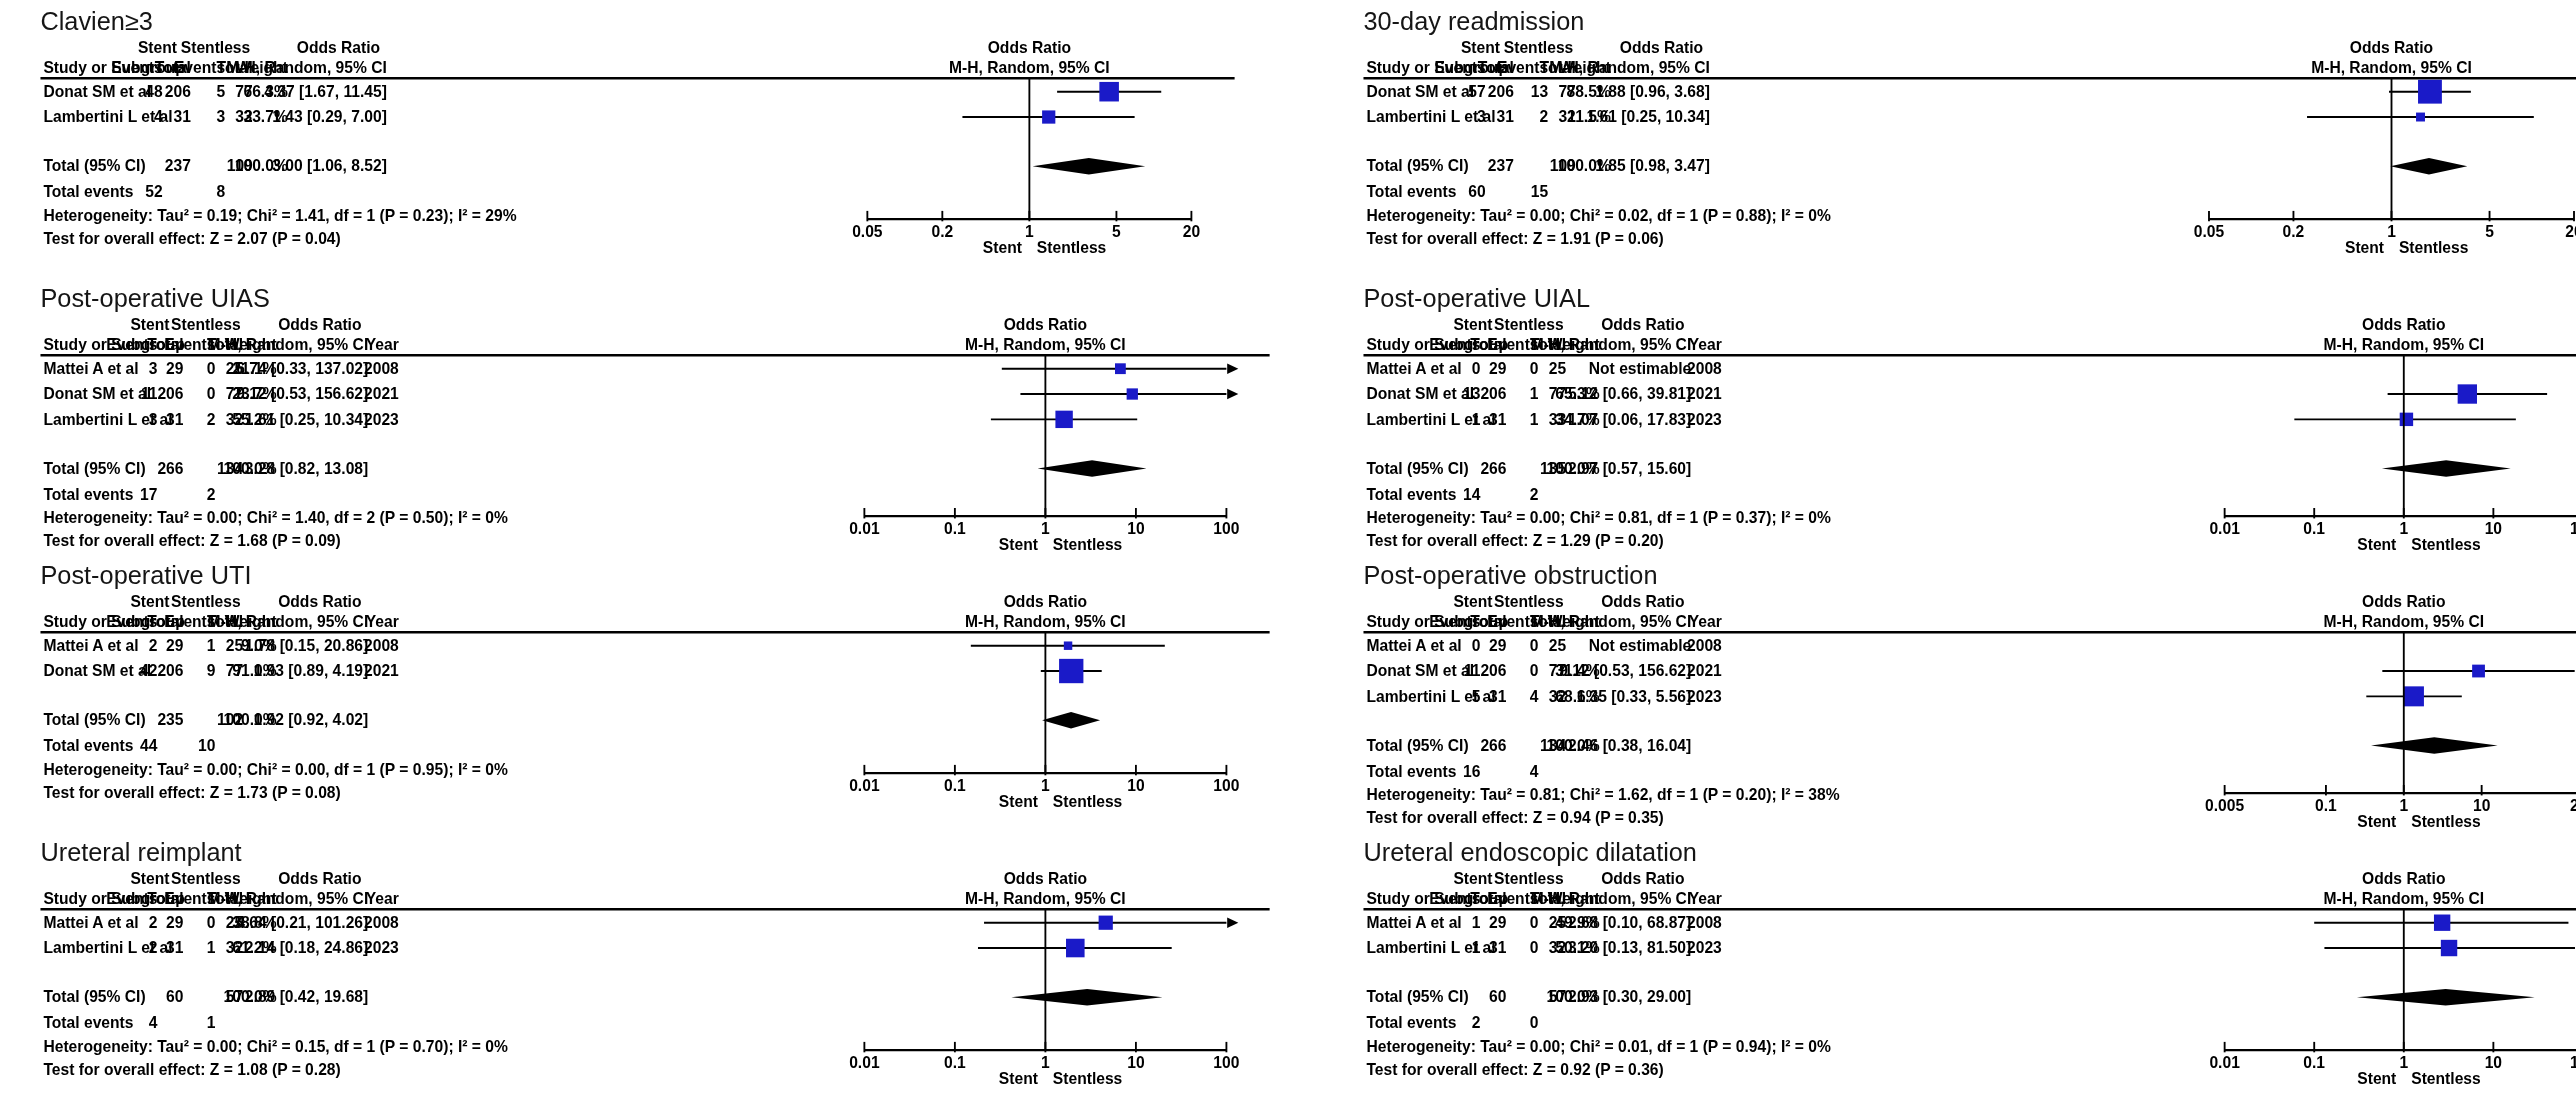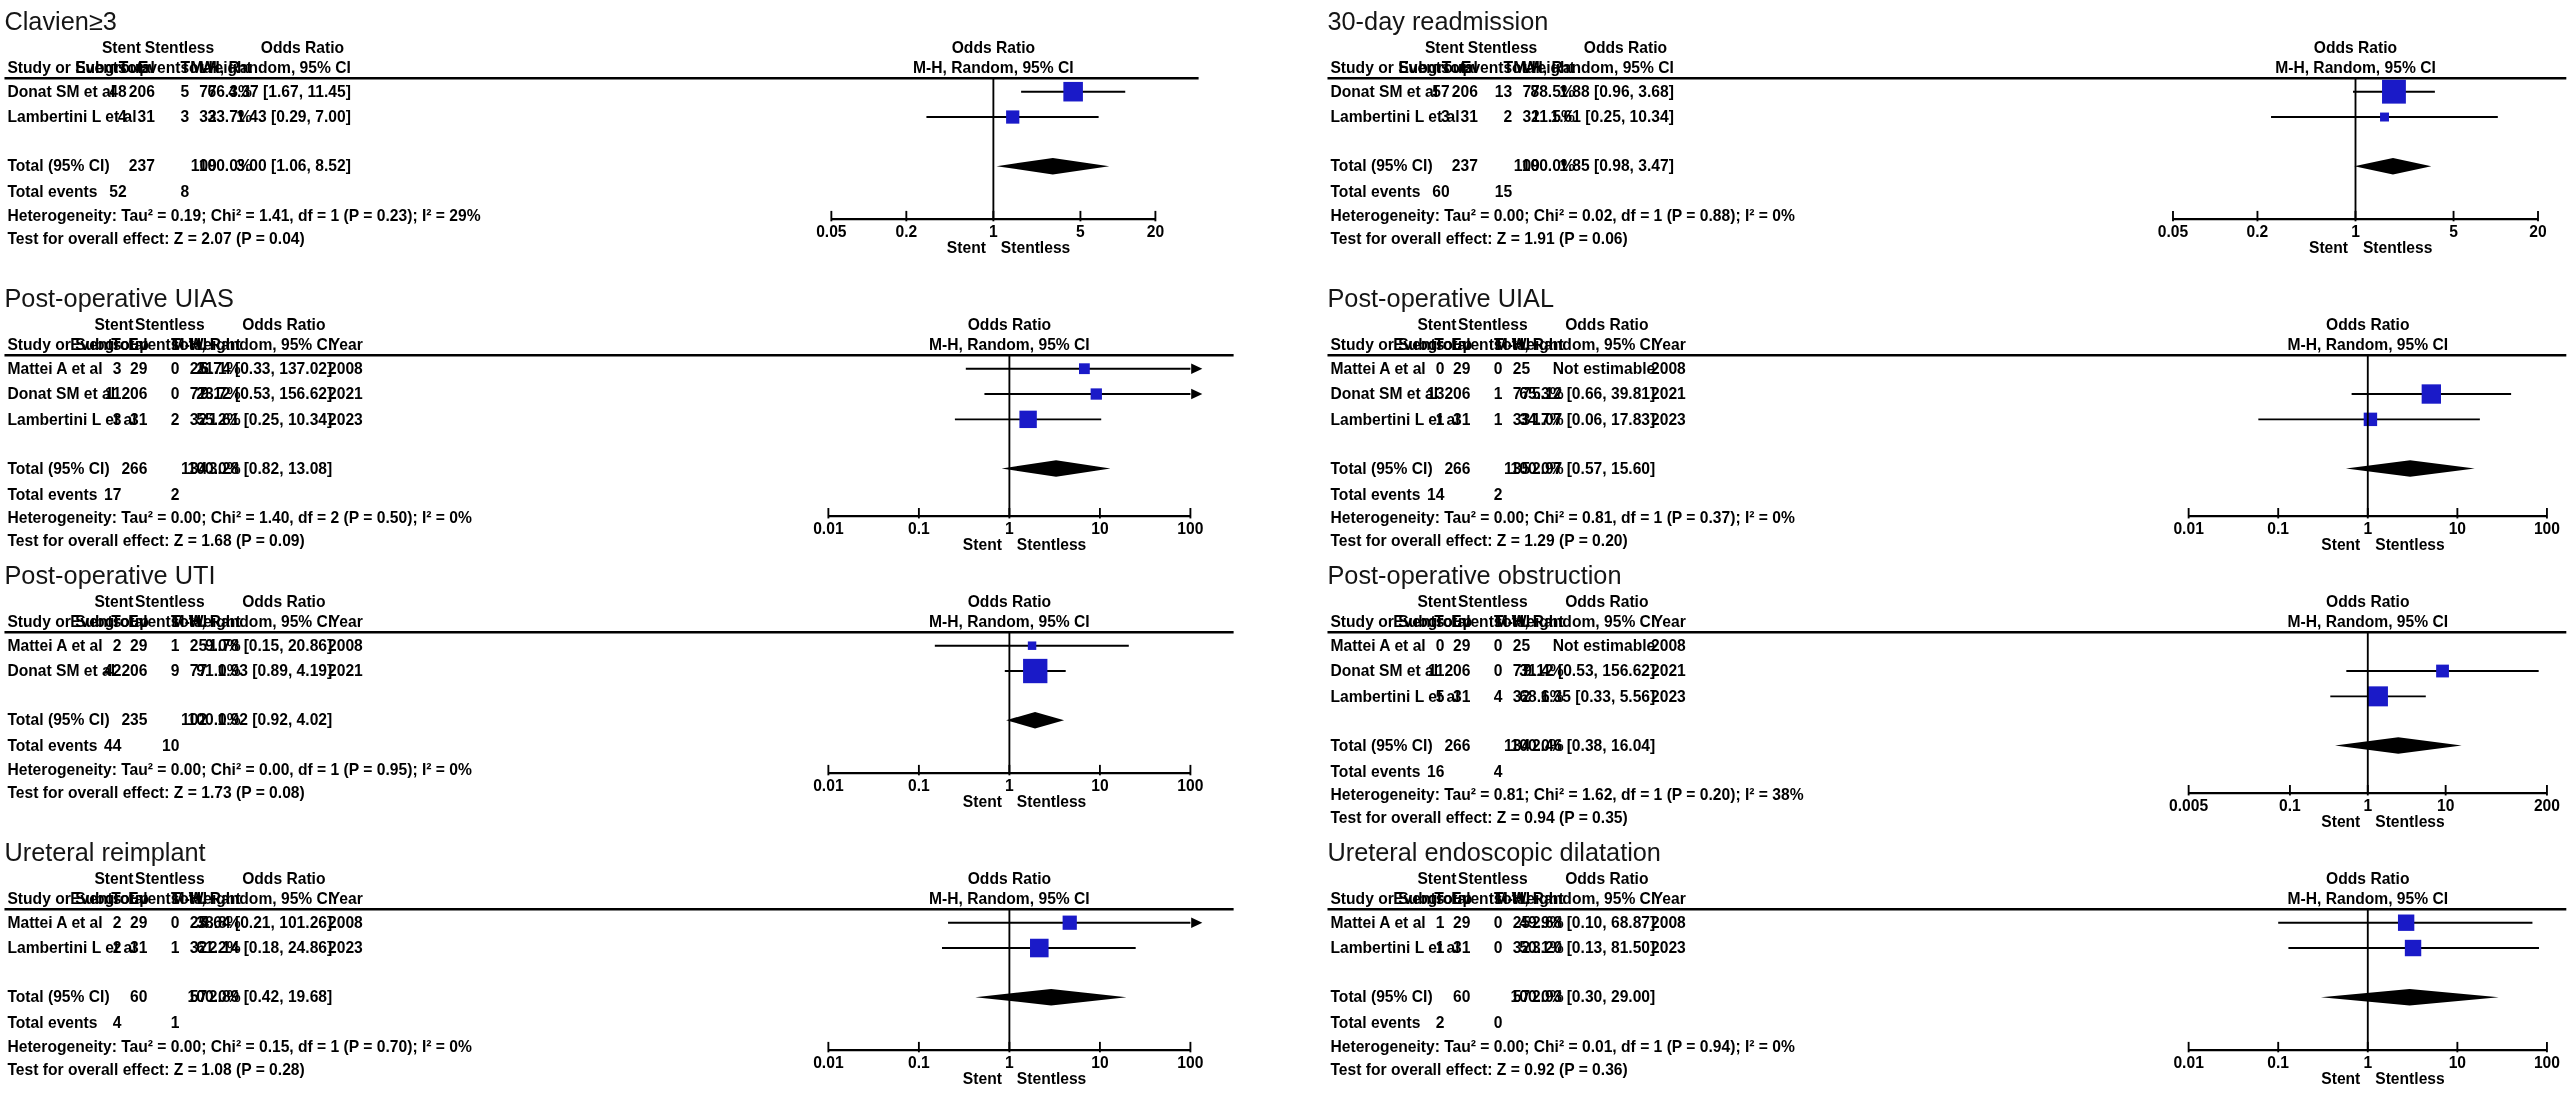--- a/index.html
+++ b/index.html
@@ -1,17 +1,17 @@
 <!DOCTYPE html>
 <html style="font-size:12px"><head>
 <meta charset="utf-8">
 <style>
   html,body{margin:0;padding:0;background:#ffffff;}
   body{width:2576px;height:1109px;font-family:"Liberation Sans",sans-serif;}
-  .grid{display:grid;grid-template-columns:1288px 1288px;grid-template-rows:repeat(4,277px);width:2320px;height:1109px;}
+  .grid{display:grid;grid-template-columns:1288px 1288px;grid-template-rows:repeat(4,277px);width:2320px;height:1109px;margin-left:36px;}
   .panel{position:relative;overflow:hidden;}
   .psvg{position:absolute;left:0;top:0;width:1288px;height:278px;}
   text{fill:#000;}
   .tt{font:700 21px "Liberation Sans",sans-serif;}
   .title{font:400 34px "Liberation Sans",sans-serif;fill:#151515;}
   .axlab{font:700 21px "Liberation Sans",sans-serif;}
 </style>
 </head>
 <body>
 

